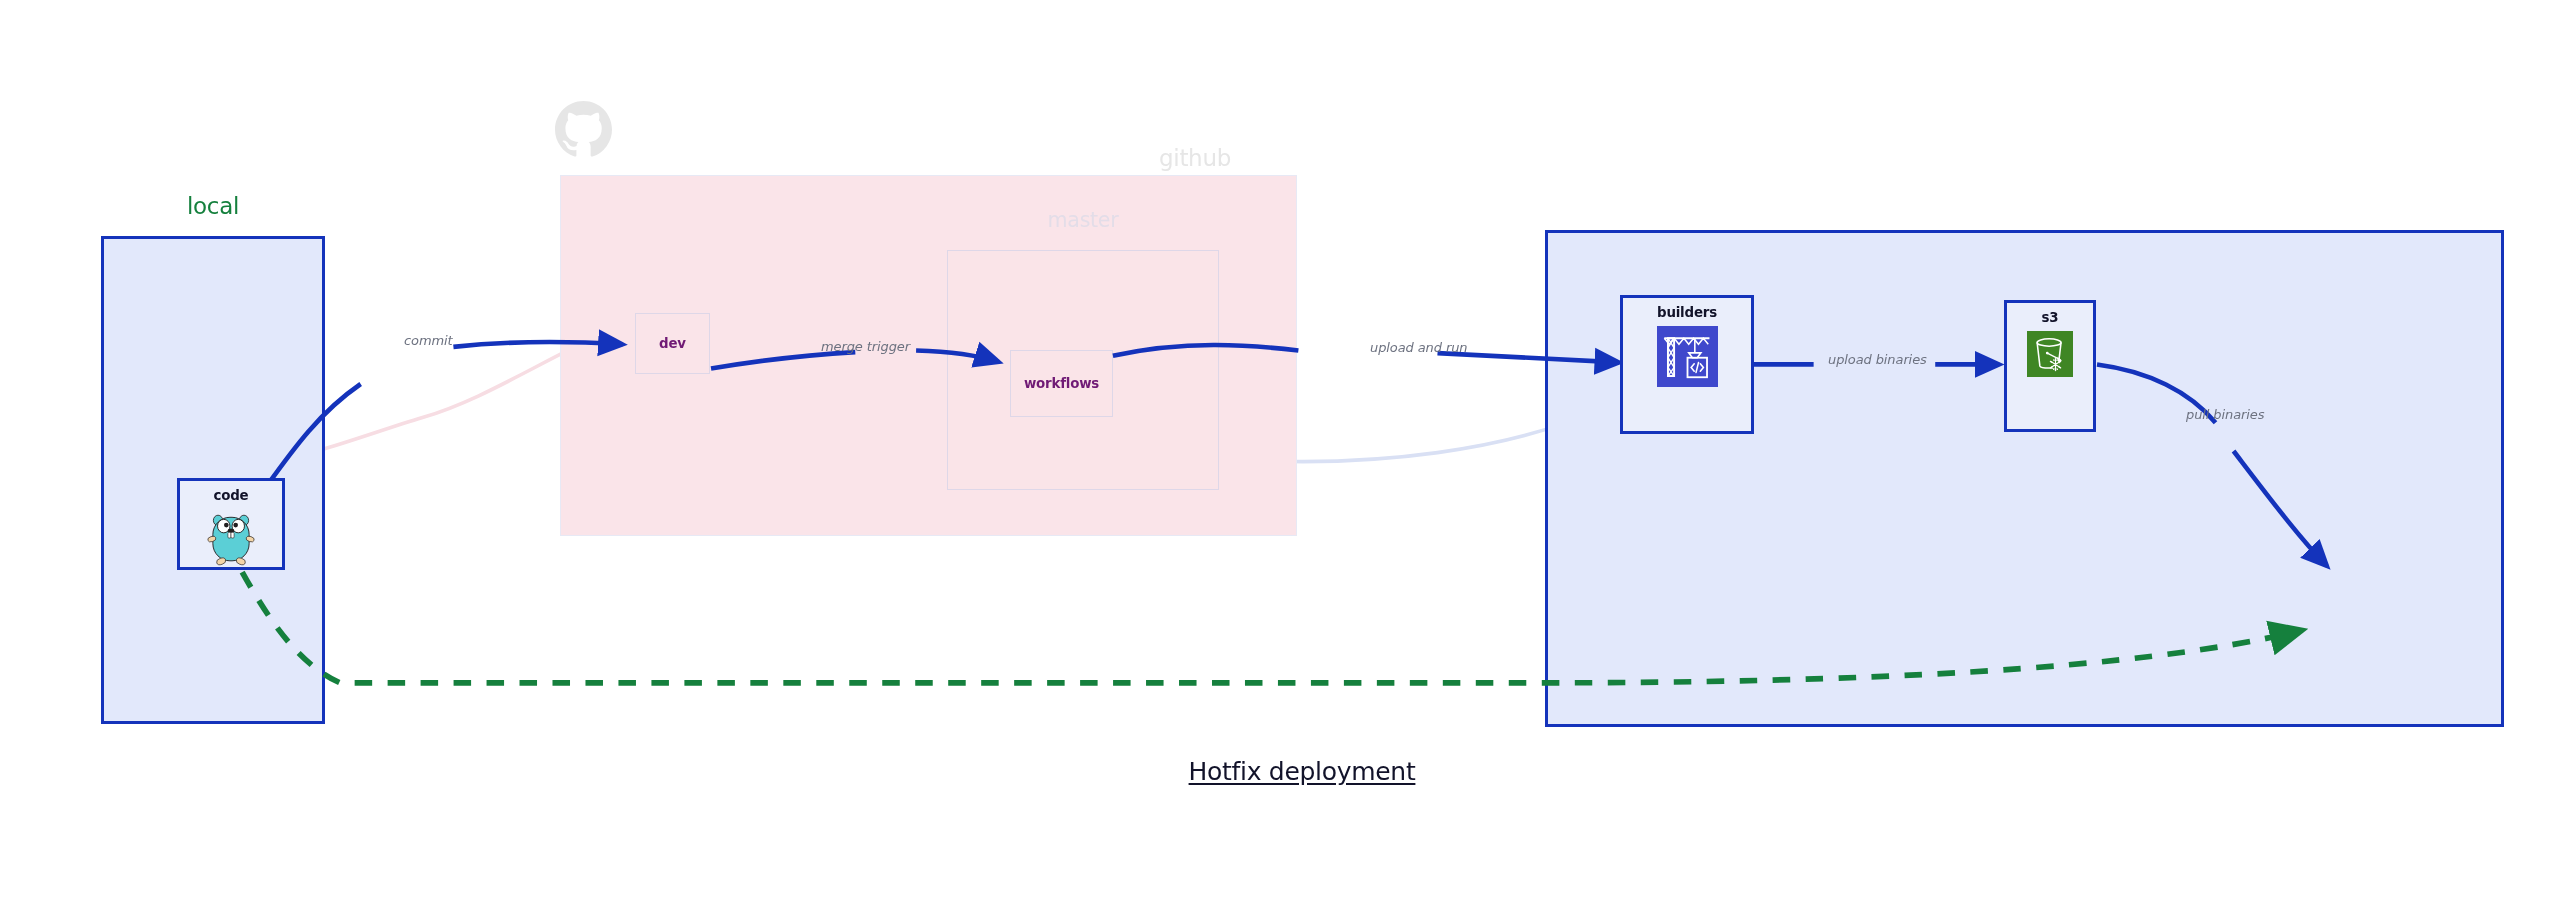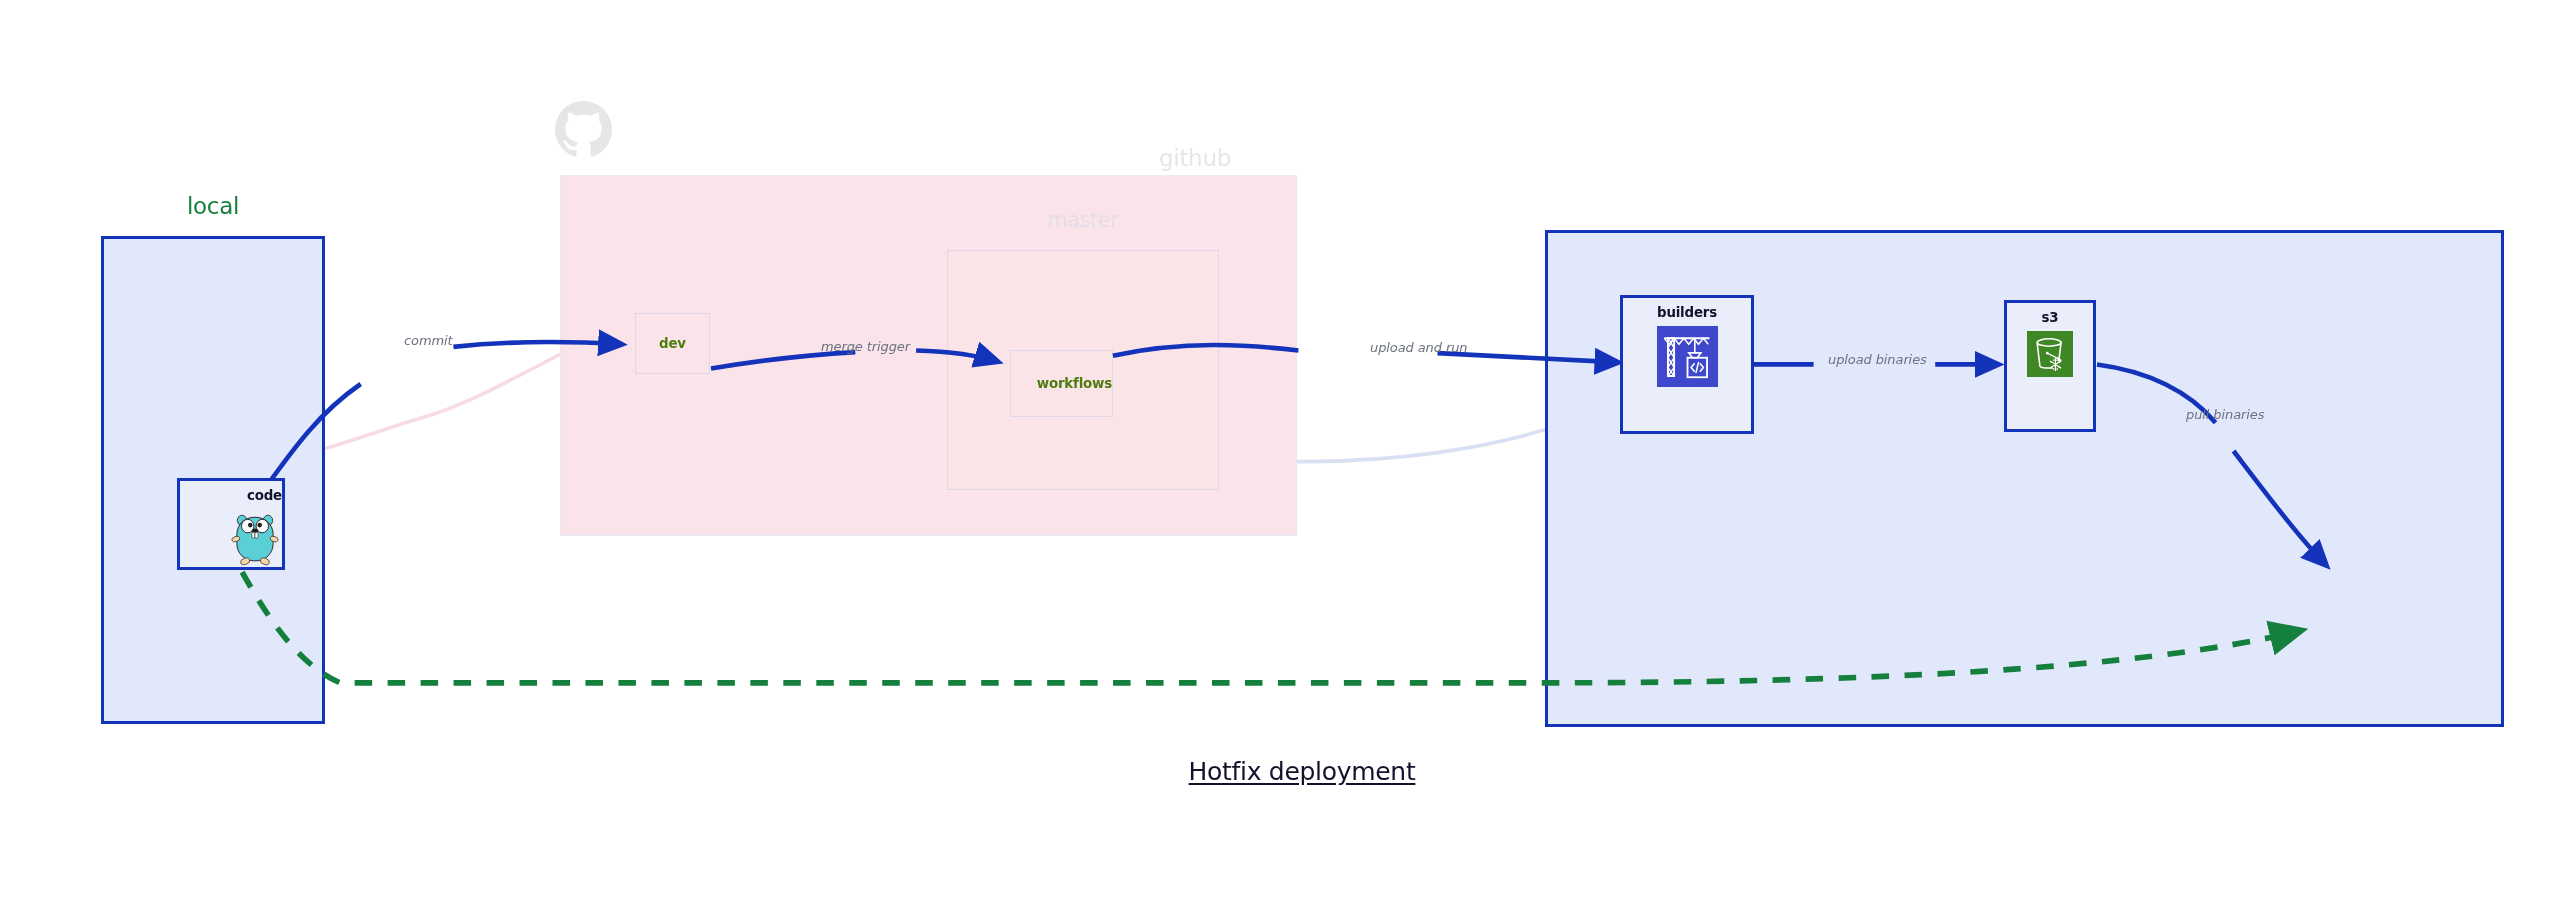--- a/index.html
+++ b/index.html
@@ -91,21 +91,21 @@
   }
 
   
   .node.faded {
     background: rgba(250,228,233,0.45);
     border: 1.5px solid #ded7e8;
     justify-content: center;
     padding-top: 0;
   }
   .node.faded .node-label {
-    color: #4d7c0f;
+    color: #701a75;
     margin-bottom: 0;
     font-size: 13.4px;
   }
 
   
   .edge-label {
     position: absolute;
     font-family: "DejaVu Sans", sans-serif;
     font-style: italic;
     font-size: 13px;
@@ -179,21 +179,21 @@
 
   <div class="cluster-title muted" style="left:1159px; top:145px; text-align:left;">github</div>
 
   <div class="cluster-title muted2" style="left:947px; top:208px; width:272px; text-align:center; font-size:20.6px;">master</div>
 
 
   <div class="node faded" style="left:635px; top:313px; width:75px; height:61px;">
     <span class="node-label">dev</span>
   </div>
 
-  <div class="node faded" style="left:1010px; top:350px; width:103px; height:67px;align-items:flex-end;">
+  <div class="node faded" style="left:1010px; top:350px; width:103px; height:67px;">
     <span class="node-label">workflows</span>
   </div>
 
   <svg class="layer" viewBox="0 0 5054 1750">
     <defs>
       <marker id="arrow-blue" viewBox="0 0 12 12" refX="9" refY="6" markerWidth="7" markerHeight="7" orient="auto-start-reverse">
         <path d="M 0 1 L 11 6 L 0 11 z" fill="#1433bb"></path>
       </marker>
       <marker id="arrow-green" viewBox="0 0 12 12" refX="8" refY="6" markerWidth="7.5" markerHeight="7.5" orient="auto-start-reverse">
         <path d="M 0 1 L 11 6 L 0 11 z" fill="#15803d"></path>
@@ -223,21 +223,21 @@
   <div class="edge-label" style="left:392px; top:333px;margin-left:12px;">commit</div>
 
   <div class="edge-label" style="left:821px; top:339px;">merge trigger</div>
 
   <div class="edge-label" style="left:1370px; top:340px;">upload and run</div>
 
   <div class="edge-label" style="left:1828px; top:352px;">upload binaries</div>
 
   <div class="edge-label" style="left:2186px; top:407px;">pull binaries</div>
 
-  <div class="node" style="left:177px; top:478px; width:108px; height:92px;align-items:flex-end;">
+  <div class="node" style="left:177px; top:478px; width:108px; height:92px;">
     <span class="node-label">code</span>
     <span class="node-icon">
       <svg width="54" height="57" viewBox="0 0 104 110">
 
         <ellipse cx="27" cy="22" rx="9" ry="10" fill="#5bcfd6" stroke="#231f20" stroke-width="1.6"></ellipse>
         <ellipse cx="77" cy="22" rx="9" ry="10" fill="#5bcfd6" stroke="#231f20" stroke-width="1.6"></ellipse>
 
         <rect x="17" y="16" width="70" height="84" rx="33" ry="33" fill="#5bcfd6" stroke="#231f20" stroke-width="1.8"></rect>
 
         <ellipse cx="15" cy="58" rx="8" ry="5" fill="#f3d5a8" stroke="#231f20" stroke-width="1.2" transform="rotate(-18 15 58)"></ellipse>

